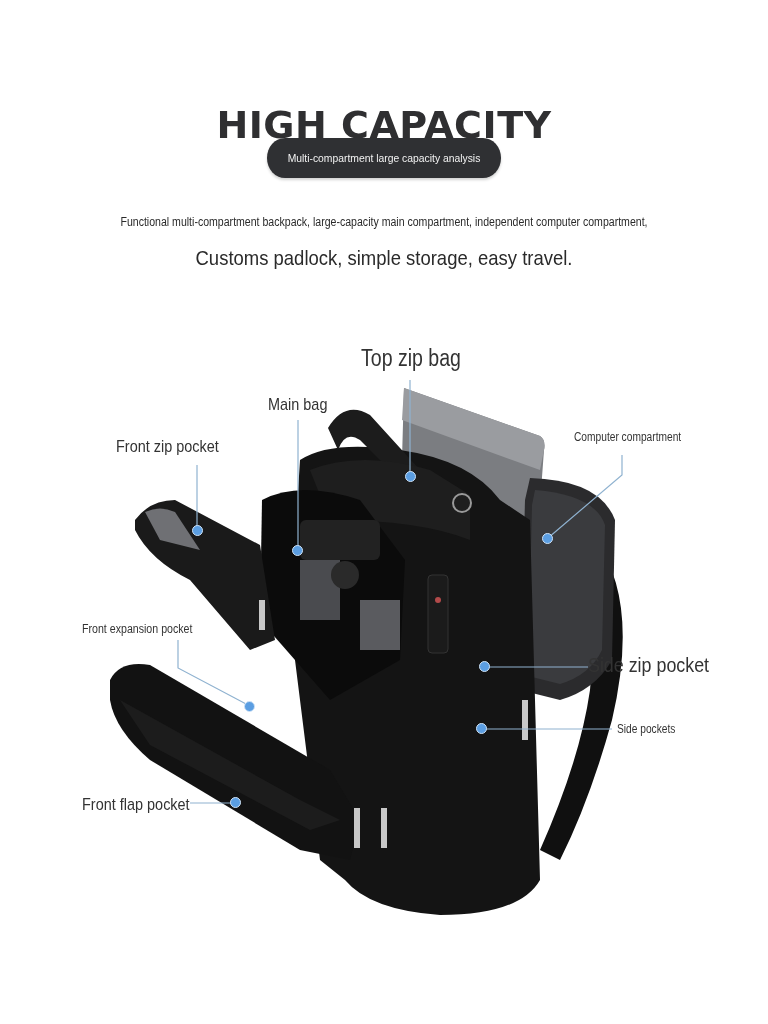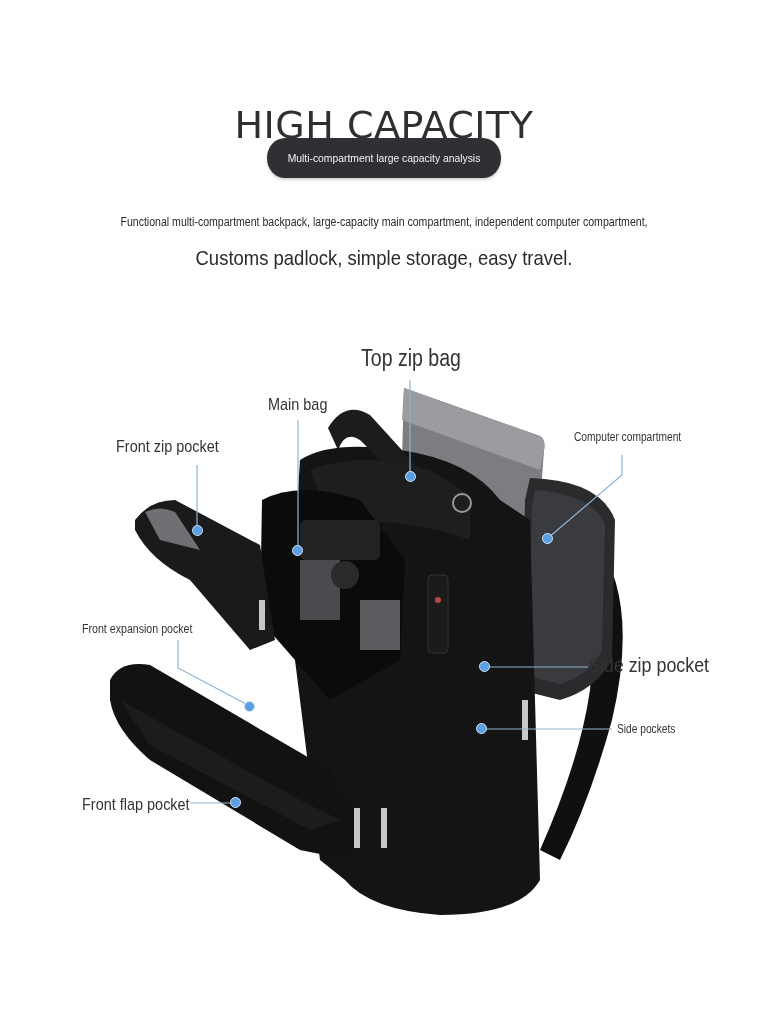--- a/index.html
+++ b/index.html
@@ -1,17 +1,17 @@
 <!DOCTYPE html>
 <html><head>
 <meta charset="utf-8">
 <style>
   html, body { margin:0; padding:0; background:#ffffff; }
   body { width:768px; height:1024px; position:relative; overflow:hidden; font-family:"Liberation Sans", sans-serif; color:#333; }
-  .title { position:absolute; top:78px; left:0; width:768px; text-align:center; font-family:"DejaVu Sans", sans-serif; font-size:38px; letter-spacing:0.5px; color:#2f2f31; font-weight:normal; }
+  .title { position:absolute; top:78px; left:0; width:768px; text-align:center; font-family:"DejaVu Sans", sans-serif; font-size:38px; letter-spacing:0.5px; color:#2f2f31; font-weight:bold; }
   .pill { position:absolute; top:138px; left:254px; width:260px; height:40px; border-radius:20px; background:#2f3033; color:#f2f2f2; display:flex; align-items:center; justify-content:center; font-family:"Liberation Sans", sans-serif; font-size:11.5px; transform:scaleX(0.9); box-shadow:0 2px 3px rgba(0,0,0,0.18); }
   .desc1 { position:absolute; top:215px; left:0; width:768px; text-align:center; font-size:12px; color:#2a2a2a; transform:scaleX(0.88); }
   .desc2 { position:absolute; top:246px; left:0; width:768px; text-align:center; font-size:21px; color:#2a2a2a; transform:scaleX(0.88); }
   .label { position:absolute; color:#333; white-space:nowrap; font-family:"Liberation Sans", sans-serif; transform-origin:left center; transform:scaleX(0.85); }
   .lbl-big { font-size:23px; }
   .lbl-md { font-size:17px; }
   .lbl-sm { font-size:12px; }
   .lbl-xs { font-size:12.5px; }
   .scene { position:absolute; left:0; top:0; width:768px; height:1024px; }
   .dot { position:absolute; width:11px; height:11px; border-radius:50%; background:#5b9ee2; border:1px solid #cfe3f7; box-sizing:border-box; }

